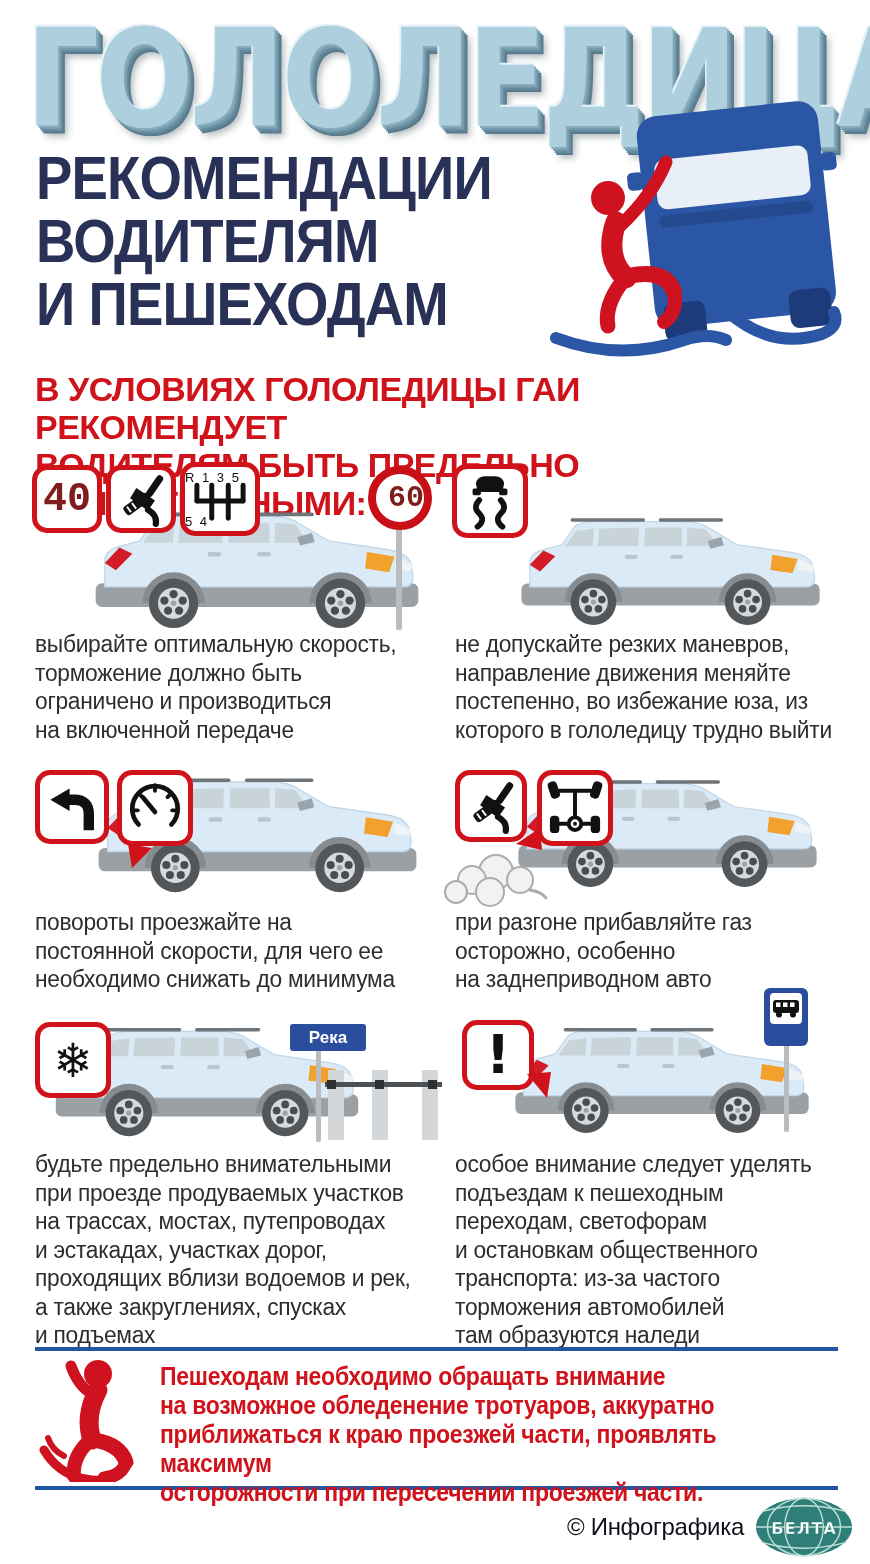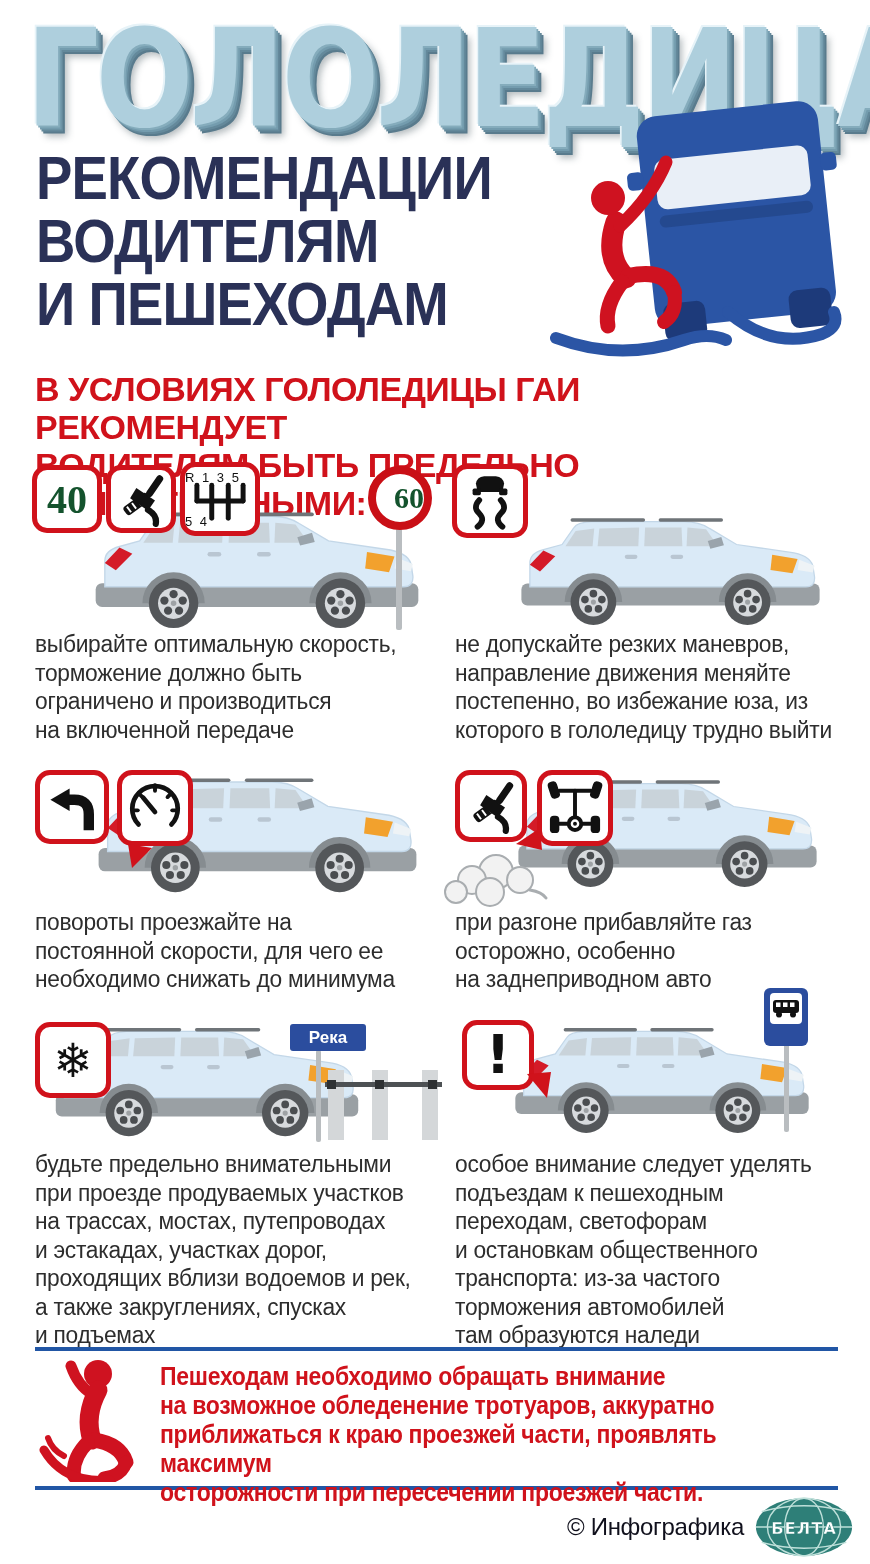--- a/index.html
+++ b/index.html
@@ -41,21 +41,21 @@
     color:#2d2d2d;transform:scaleX(0.97);transform-origin:left top;
   }
 
   
   .plate{
     position:absolute;background:#ffffff;
     border:5px solid #d0121b;border-radius:15px;
     display:flex;align-items:center;justify-content:center;
     box-sizing:border-box;
   }
-  .plate-num{font-family:Liberation Serif, serif;font-weight:700;font-size:40px;color:#14532d;}
+  .plate-num{font-family:Liberation Mono, monospace;font-weight:700;font-size:40px;color:#7f1d1d;}
   .circle-sign{
     position:absolute;background:#fff;border:8px solid #c90f16;border-radius:50%;
     display:flex;align-items:center;justify-content:flex-end;box-sizing:border-box;
   }
   .circle-sign .plate-num{font-size:30px;}
   .pole{position:absolute;width:6px;background:#b9bdc0;border-radius:2px;}
 
   .gear-top,.gear-bottom{
     position:absolute;width:100%;text-align:left;
     font-weight:400;font-size:13px;color:#111;letter-spacing:2px;

